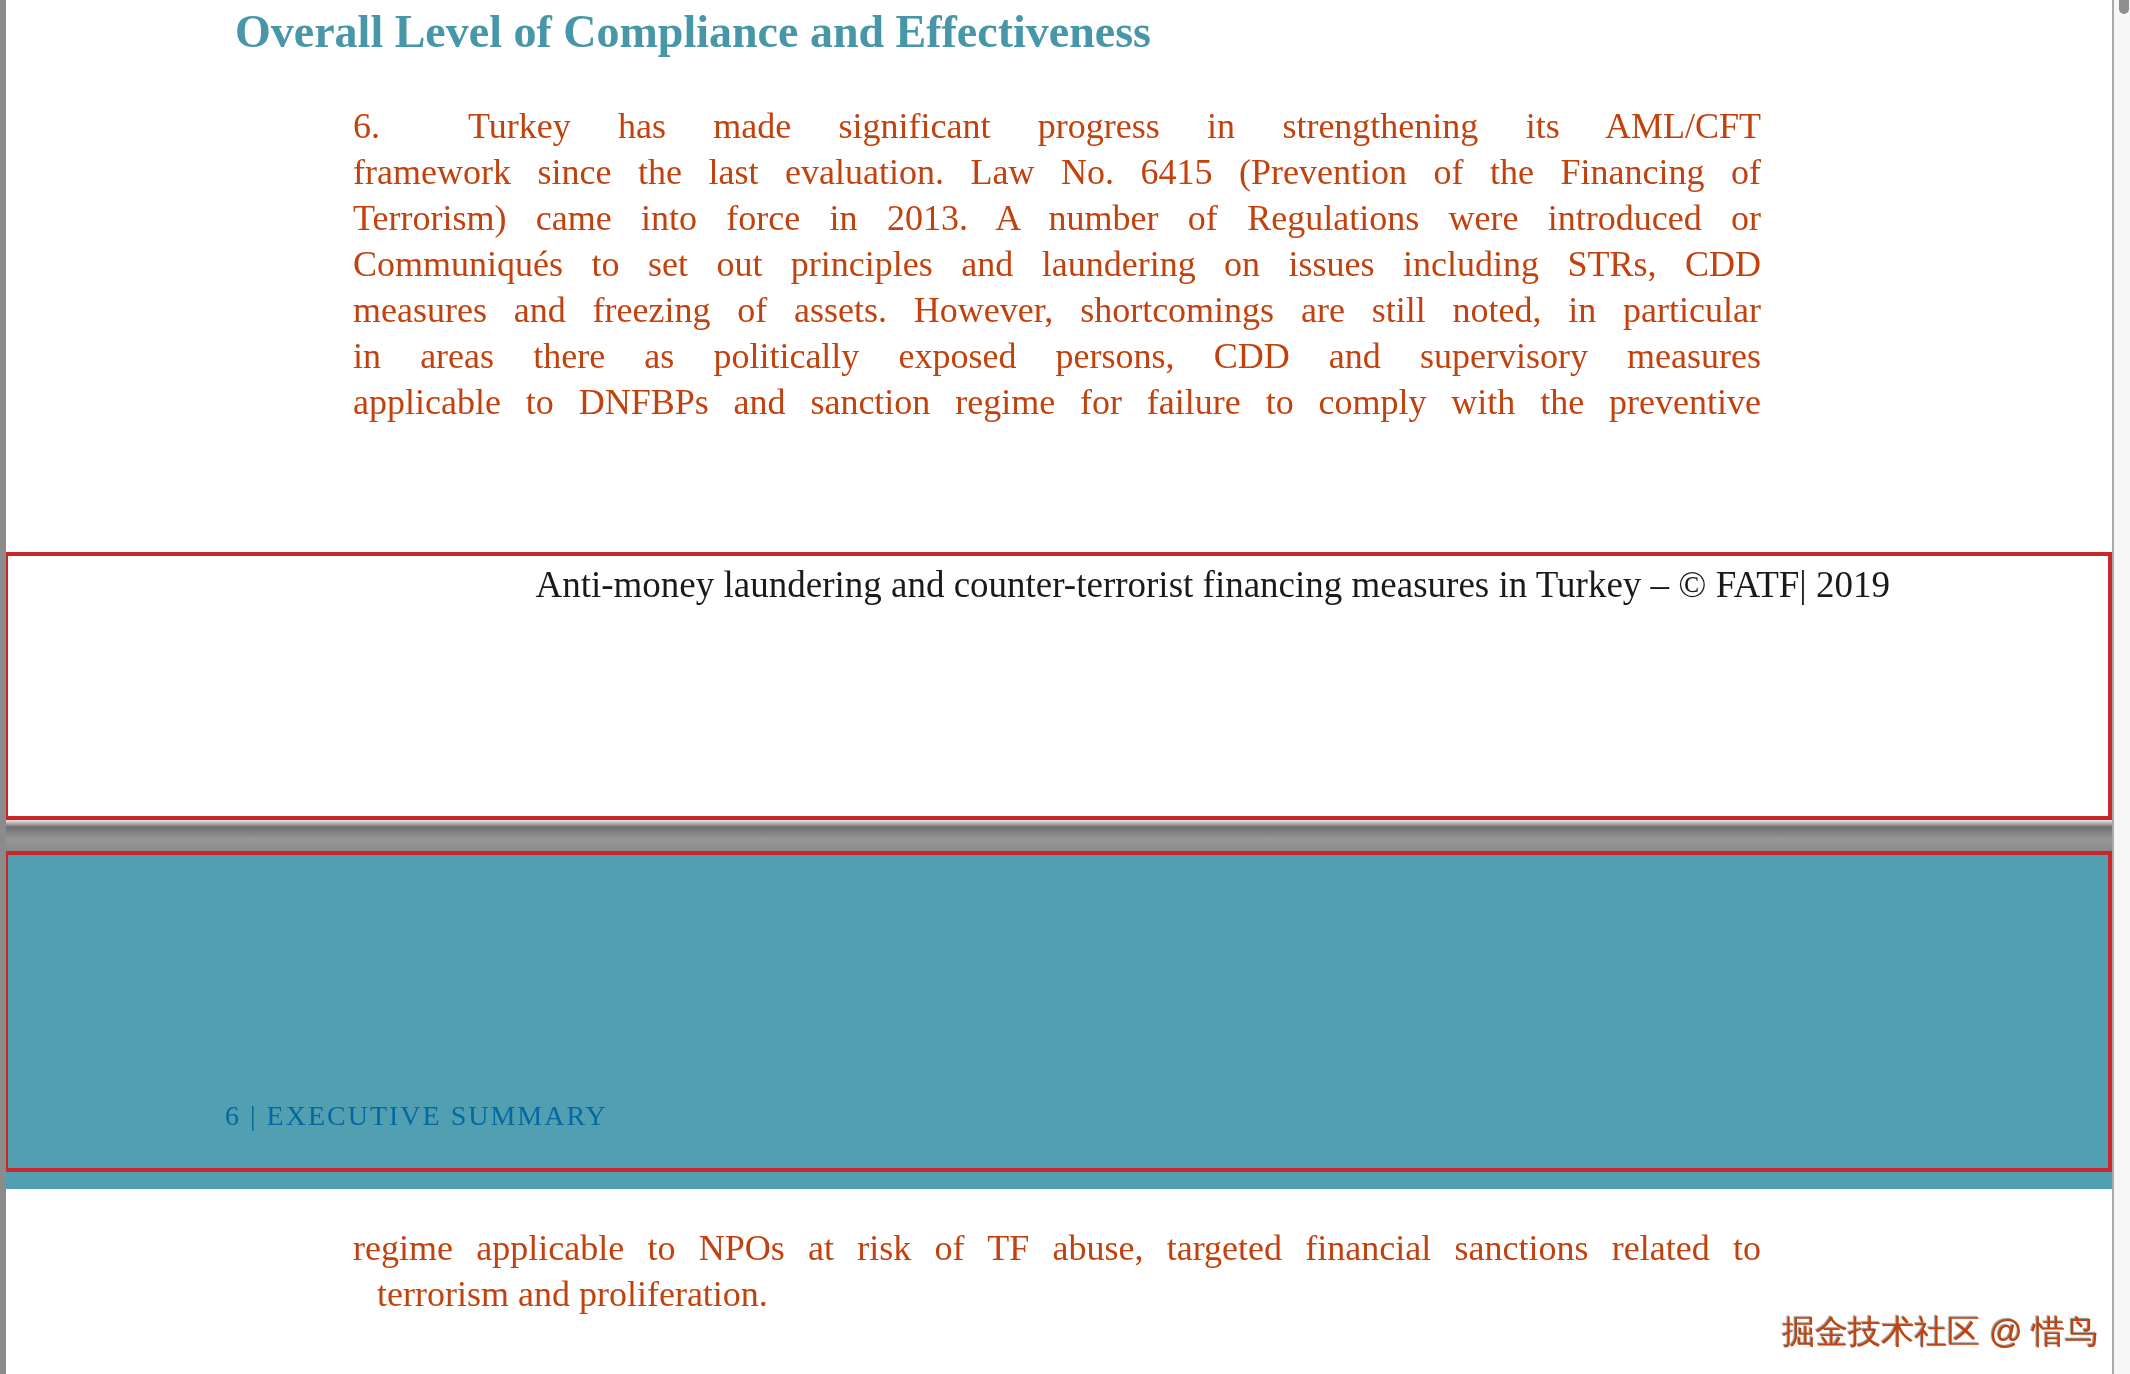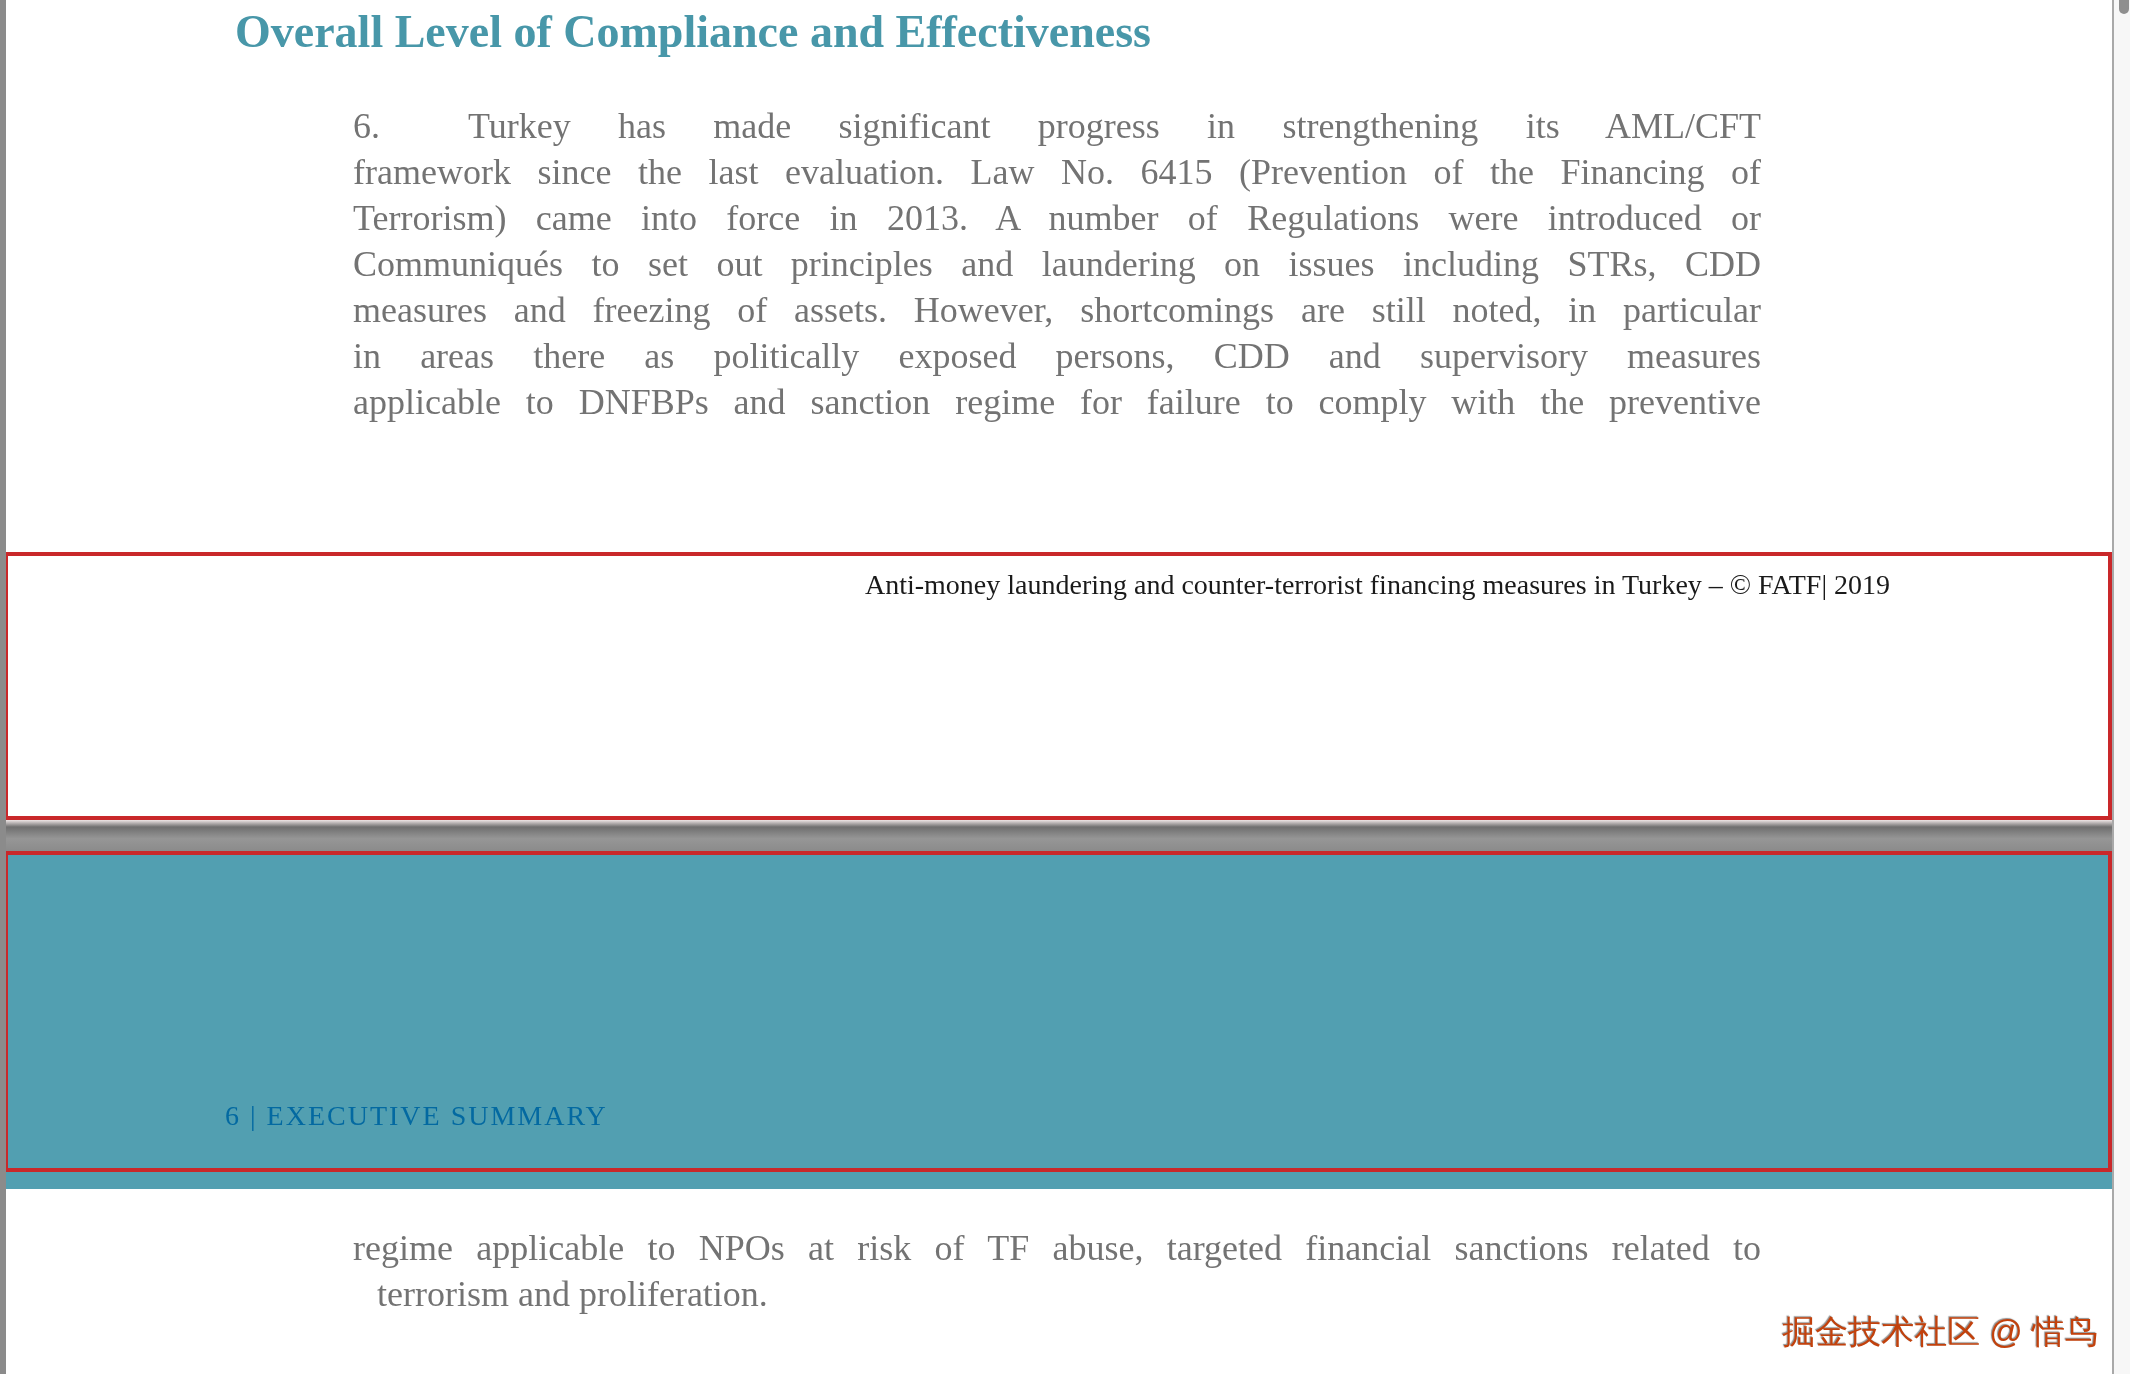--- a/index.html
+++ b/index.html
@@ -34,21 +34,21 @@
   .doc-heading {
     position: absolute; left: 235px; top: 6px;
     font-size: 46px; font-weight: bold; line-height: 52px;
     color: #4897a9;
     letter-spacing: 0px;
   }
 
   
   .para {
     position: absolute; left: 353px; width: 1408px;
-    font-size: 36px; line-height: 46px; color: #737373;
+    font-size: 36px; line-height: 46px; color: #c2410c;
   }
   .para .line {
     text-align: justify;
     text-align-last: justify;
     height: 46px; overflow: visible; white-space: normal;
   }
   .para .line.last {
     text-align-last: left;
     margin-left: 24px;
   }
@@ -56,21 +56,21 @@
   .para2 { top: 1225px; }
   .num-tab { display: inline-block; width: 88px; }
 
   
   .annot-box-1 {
     position: absolute; left: 4px; top: 552px; width: 2108px; height: 268px;
     border: 4px solid #c9282a; background: transparent;
   }
   .footer-line {
     position: absolute; top: 565px; right: 240px;
-    font-size: 28px; line-height: 40px; color: #1a1a1a;
+    font-size: 37px; line-height: 40px; color: #1a1a1a;
     text-align: center;
   }
 
   
   .page-gap {
     position: absolute; left: 0; top: 820px; width: 2112px; height: 31px;
     background: linear-gradient(180deg, #efe6e6 0px, #6f6f6f 7px, #969696 60%, #8b8b8b 100%);
   }
 
   

